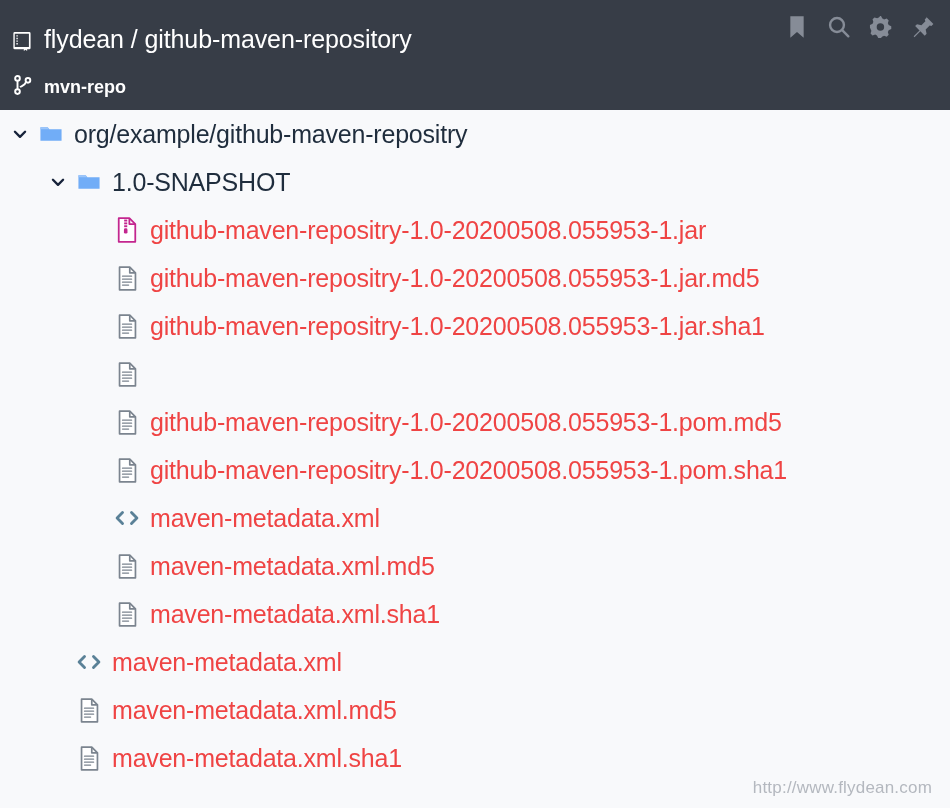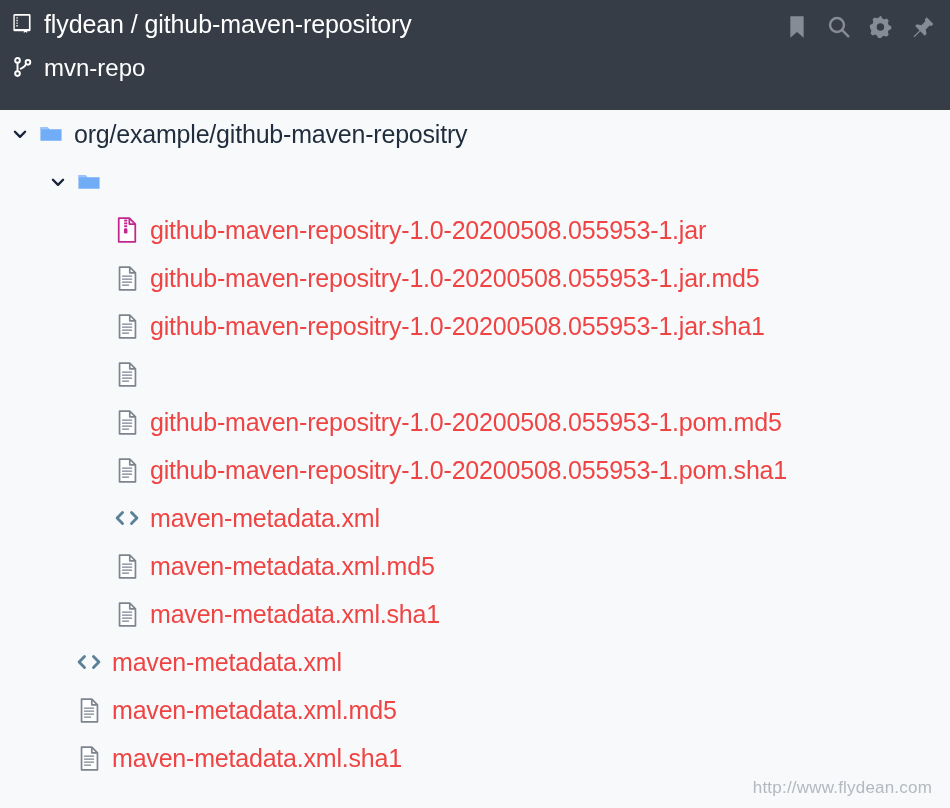--- a/index.html
+++ b/index.html
@@ -28,21 +28,21 @@
   .header {
     position: relative;
     height: 110px;
     background: #373d47;
     flex: 0 0 110px;
     padding: 10px 0 0 0;
   }
 
   .header-row {
     display: flex;
-    align-items: flex-start;
+    align-items: flex-end;
     height: 44px;
     padding-left: 10px;
   }
 
   .header-icon {
     width: 26px;
     height: 26px;
     flex: 0 0 26px;
     display: flex;
     align-items: center;
@@ -52,22 +52,23 @@
 
   .header-title {
     color: #ffffff;
     font-size: 25px;
     letter-spacing: -0.1px;
     white-space: nowrap;
   }
 
   .header-branch {
     color: #ffffff;
-    font-size: 24px;
+    font-size: 18px;
     white-space: nowrap;
+    font-weight: bold;
   }
 
   .header-actions {
     position: absolute;
     top: 14px;
     right: 14px;
     display: flex;
     align-items: center;
     gap: 16px;
   }
@@ -222,20 +223,21 @@
             <svg width="18" height="18" viewBox="0 0 16 16" fill="none" stroke="#17233a" stroke-width="2.1" stroke-linecap="round" stroke-linejoin="round">
               <path d="M3.5 6 8 10.5 12.5 6"></path>
             </svg>
           </span>
           <span class="ficon">
             <svg width="24" height="24" viewBox="0 0 20 20" fill="#71adf7">
               <path d="M1.2 4.4h6l1.5 1.7h10.1v9.5H1.2V4.4z"></path>
               <path d="M1.2 4.4h6l1.5 1.7H1.2V4.4z" fill="#9cc6fa"></path>
             </svg>
           </span>
+          <span class="label folder">1.0-SNAPSHOT</span>
         </div>
         <div class="row">
           <span class="indent" style="width: 84px;"></span>
           <span class="chev-spacer"></span>
           <span class="ficon">
             <svg width="24" height="26" viewBox="0 0 18 22" fill="none">
               <path d="M2 1h9l5 5v15H2V1z" fill="#ffffff" stroke="#c3268f" stroke-width="1.5" stroke-linejoin="round"></path>
               <path d="M11 1v5h5" stroke="#c3268f" stroke-width="1.5" stroke-linejoin="round"></path>
               <rect x="6.6" y="2.2" width="2.6" height="1.6" fill="#c3268f"></rect>
               <rect x="6.6" y="4.6" width="2.6" height="1.6" fill="#c3268f"></rect>

